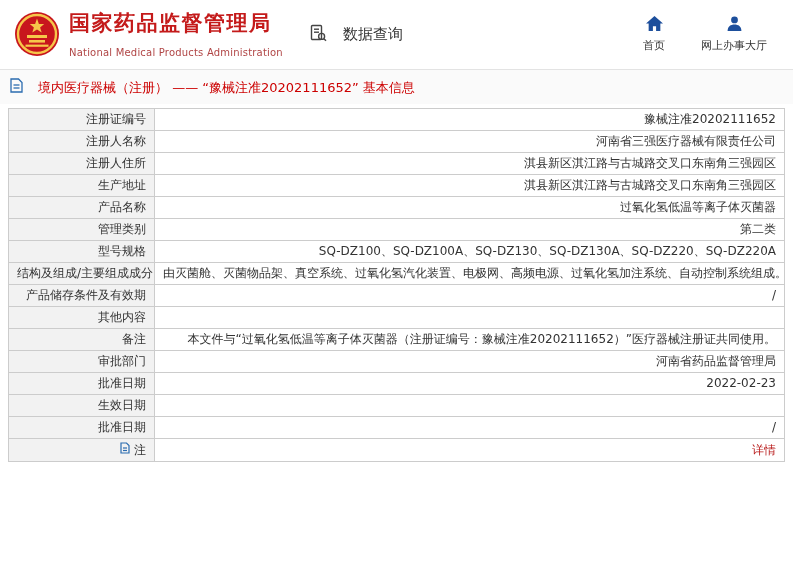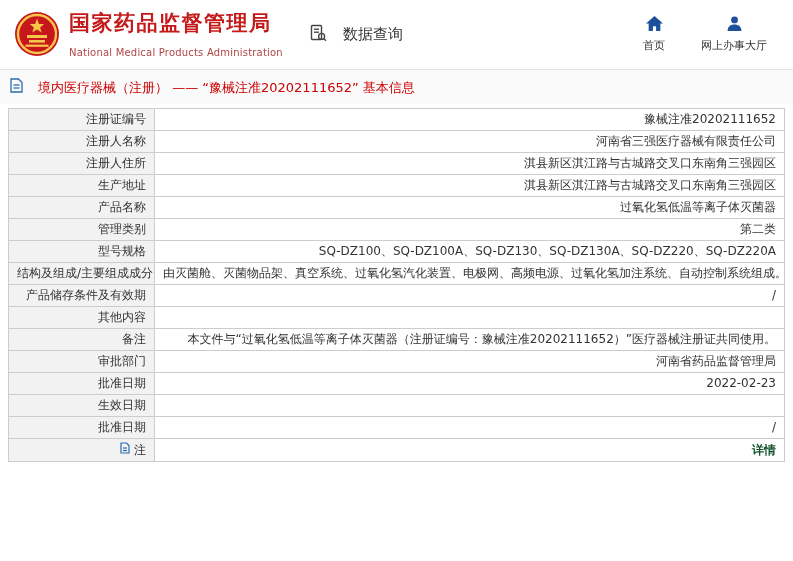--- a/index.html
+++ b/index.html
@@ -100,24 +100,23 @@
     text-align: right;
     color: #333;
   }
   .label-flex {
     display: inline-flex;
     align-items: center;
     gap: 4px;
     vertical-align: middle;
   }
   a.detail-link {
-    color: #14532d;
+    color: #b91c1c;
     text-decoration: none;
     cursor: pointer;
-    font-weight: bold;
   }
 </style>
 </head>
 <body>
 
 <div class="header">
   <div class="brand">
     <span class="emblem">
       <svg width="46" height="46" viewBox="0 0 46 46">
         <circle cx="23" cy="23" r="22" fill="#c8161d"></circle>

